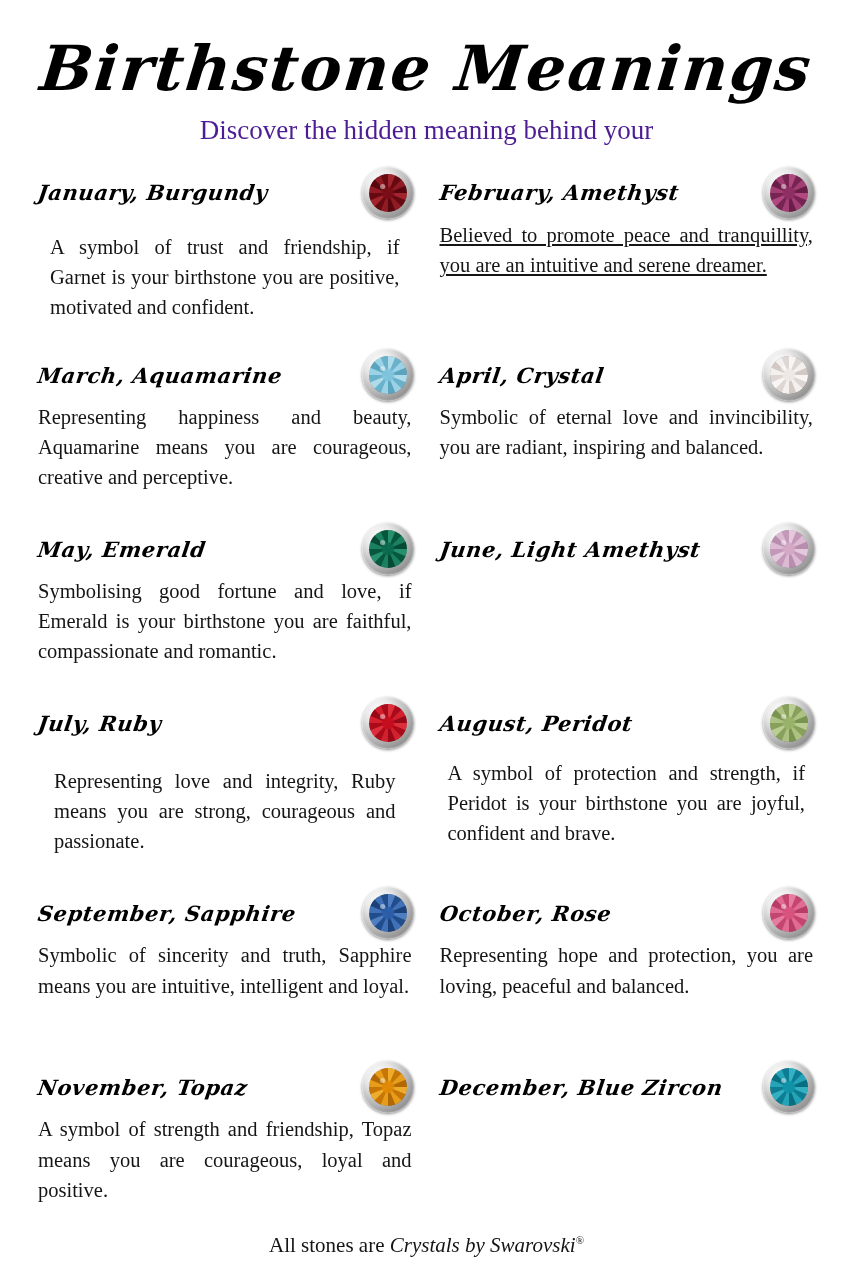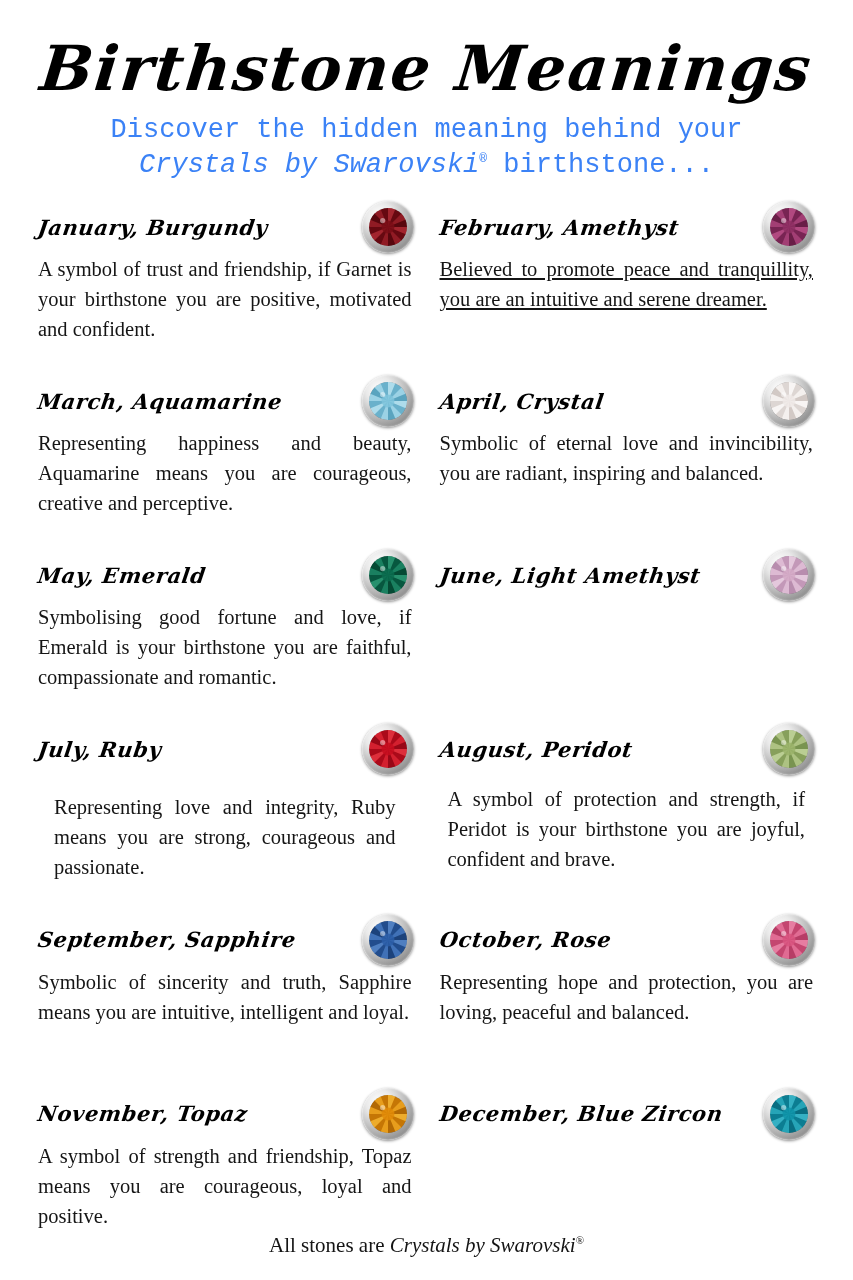--- a/index.html
+++ b/index.html
@@ -30,24 +30,24 @@
     font-weight: 700;
     font-size: 62px;
     letter-spacing: 2px;
     line-height: 1.05;
     margin: 14px 0 6px 0;
     color: #000;
     transform: skewX(-6deg);
   }
   .subtitle {
     text-align: center;
-    font-family: Liberation Mono, monospace;
+    font-family: Liberation Serif, serif;
     font-size: 27px;
     line-height: 1.28;
-    color: #3b82f6;
+    color: #4c1d95;
     margin: 12px 0 4px 0;
   }
   .subtitle .brand {
     font-style: italic;
   }
   .subtitle sup {
     font-size: 13px;
     vertical-align: super;
   }
 
@@ -131,23 +131,20 @@
 </style>
 </head>
 <body>
 
 <div class="page">
 
   <h1 class="title">Birthstone Meanings</h1>
 
   <div class="subtitle">
     <div>Discover the hidden meaning behind your</div>
-    <div>
-      <span class="brand">Crystals by Swarovski</span><sup>®</sup><span> birthstone...</span>
-    </div>
   </div>
 
   <div class="grid" id="grid">
       <div class="entry">
         <div class="entry-head">
           <div class="month">January, Burgundy</div>
           <div class="stone">
             <div class="facet">
               <svg viewBox="0 0 100 100">
                 <circle cx="50" cy="50" r="50" fill="#7a0d16"></circle>
@@ -166,21 +163,21 @@
                 <path d="M50,50 L50.0,-2.0 L69.9,2.0 Z" fill="#c23a44" fill-opacity="0.55"></path>
                 <path d="M50,50 L69.9,2.0 L86.8,13.2 Z" fill="#3d0409" fill-opacity="0.32"></path>
                 <path d="M50,50 L86.8,13.2 L98.0,30.1 Z" fill="#c23a44" fill-opacity="0.32"></path>
                 <path d="M50,50 L98.0,30.1 L102.0,50.0 Z" fill="#3d0409" fill-opacity="0.55"></path>
                 <circle cx="50" cy="50" r="17" fill="#7a0d16" fill-opacity="0.85"></circle>
                 <circle cx="36" cy="33" r="7" fill="#ffffff" fill-opacity="0.45"></circle>
               </svg>
             </div>
           </div>
         </div>
-        <p class="desc" style="margin: 0px;">A symbol of trust and friendship, if Garnet is your birthstone you are positive, motivated and confident.</p>
+        <p class="desc" style="margin: 12px;">A symbol of trust and friendship, if Garnet is your birthstone you are positive, motivated and confident.</p>
       </div>
       <div class="entry">
         <div class="entry-head">
           <div class="month">February, Amethyst</div>
           <div class="stone">
             <div class="facet">
               <svg viewBox="0 0 100 100">
                 <circle cx="50" cy="50" r="50" fill="#8e2f63"></circle>
                 <path d="M50,50 L102.0,50.0 L98.0,69.9 Z" fill="#cd5f99" fill-opacity="0.55"></path>
                 <path d="M50,50 L98.0,69.9 L86.8,86.8 Z" fill="#4a1132" fill-opacity="0.32"></path>

